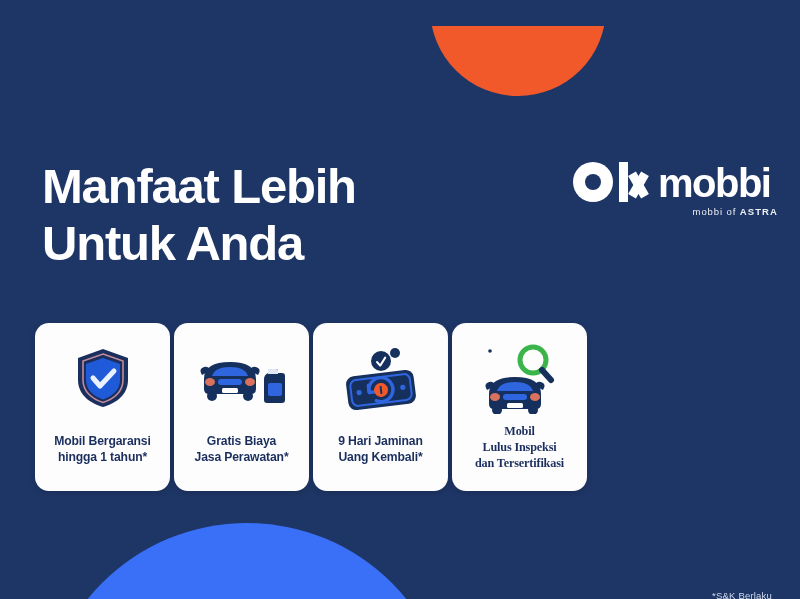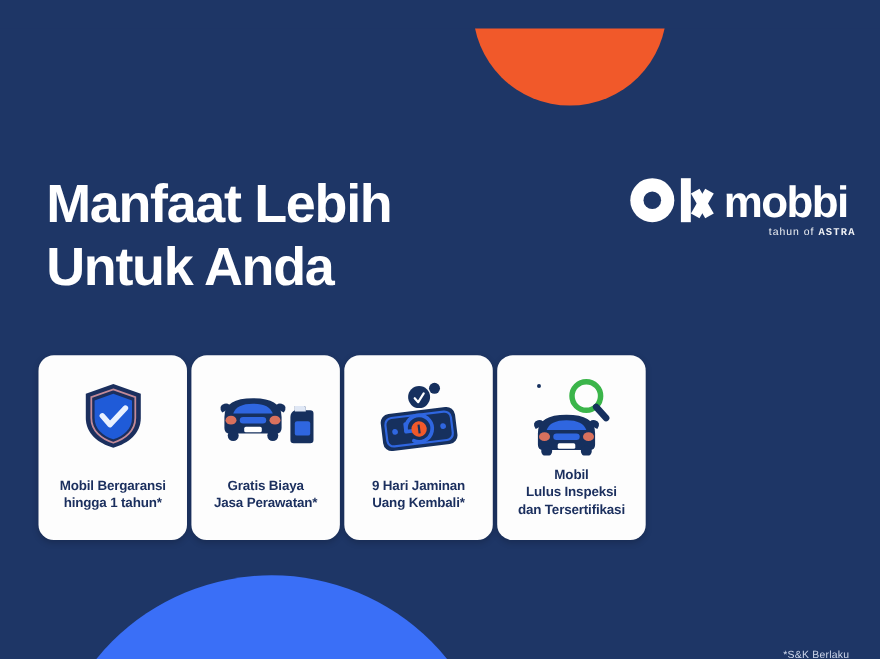--- a/index.html
+++ b/index.html
@@ -67,21 +67,21 @@
     height: 44px;
   }
   #logo-sub {
     color: #ffffff;
     font-size: 9.5px;
     letter-spacing: 0.9px;
     margin-top: 2px;
     text-align: right;
     opacity: 0.92;
   }
-  #logo-sub b { font-weight: bold; letter-spacing: 1.1px; font-family: Liberation Mono, monospace; }
+  #logo-sub b { font-weight: bold; letter-spacing: 1.1px; }
 
   
   #cards {
     position: absolute;
     left: 35px;
     top: 297px;
     display: flex;
     gap: 4px;
   }
   .card {
@@ -107,21 +107,21 @@
     margin-bottom: 26px;
     color: #1b2f5e;
     font-size: 12.2px;
     font-weight: bold;
     line-height: 16px;
     text-align: center;
     white-space: pre-line;
     padding: 0 6px;
     letter-spacing: -0.15px;
   }
-  .card:nth-child(4) .card-label { margin-bottom: 20px; }
+  .card:nth-child(4) .card-label { margin-bottom: 20px; font-family: Liberation Serif, serif; }
 
   
   #footnote {
     position: absolute;
     right: 28px;
     bottom: 24px;
     color: #cfd8ec;
     font-size: 9.5px;
     letter-spacing: 0.2px;
   }
@@ -147,21 +147,21 @@
         <rect x="47" y="2" width="9" height="40" fill="#ffffff"></rect>
 
         <g fill="#ffffff">
           <rect x="62" y="12" width="9" height="26" transform="rotate(-30 66.5 25)"></rect>
           <rect x="62" y="12" width="9" height="26" transform="rotate(30 66.5 25)"></rect>
         </g>
 
         <text x="86" y="37" font-family="'Liberation Sans', sans-serif" font-size="40" font-weight="bold" fill="#ffffff" letter-spacing="-1.5">mobbi</text>
       </svg>
     </div>
-    <div id="logo-sub"><span>tahun of </span><b>ASTRA</b></div>
+    <div id="logo-sub"><span>mobbi of </span><b>ASTRA</b></div>
   </div>
 
   <div id="cards">
 
     <div class="card">
       <div class="card-icon">
         <svg width="58" height="62" viewBox="0 0 58 62">
           <path d="M29 2 L54 11 v22 c0 14 -11 23 -25 27 C15 56 4 47 4 33 V11 Z" fill="#1b2f5e"></path>
           <path d="M29 7 L49 14 v19 c0 11.5 -9 19 -20 22.5 C18 52 9 44.5 9 33 V14 Z" fill="none" stroke="#c38a98" stroke-width="1.6"></path>
           <path d="M29 11 L46 17 v16 c0 10 -7.6 16.4 -17 19.4 C19.6 49.4 12 43 12 33 V17 Z" fill="#1f5bd8"></path>

